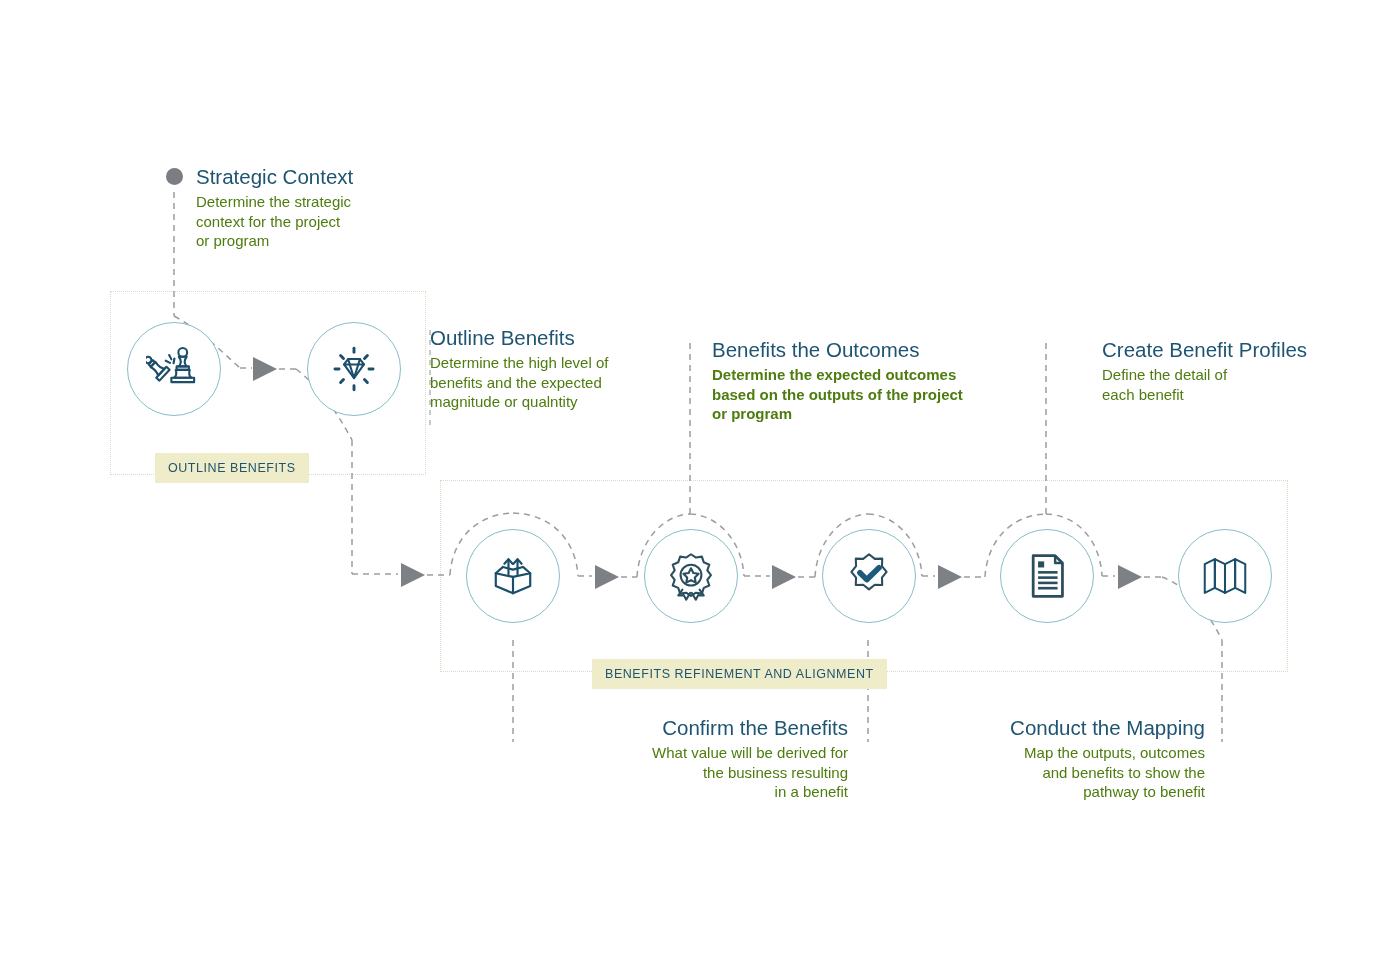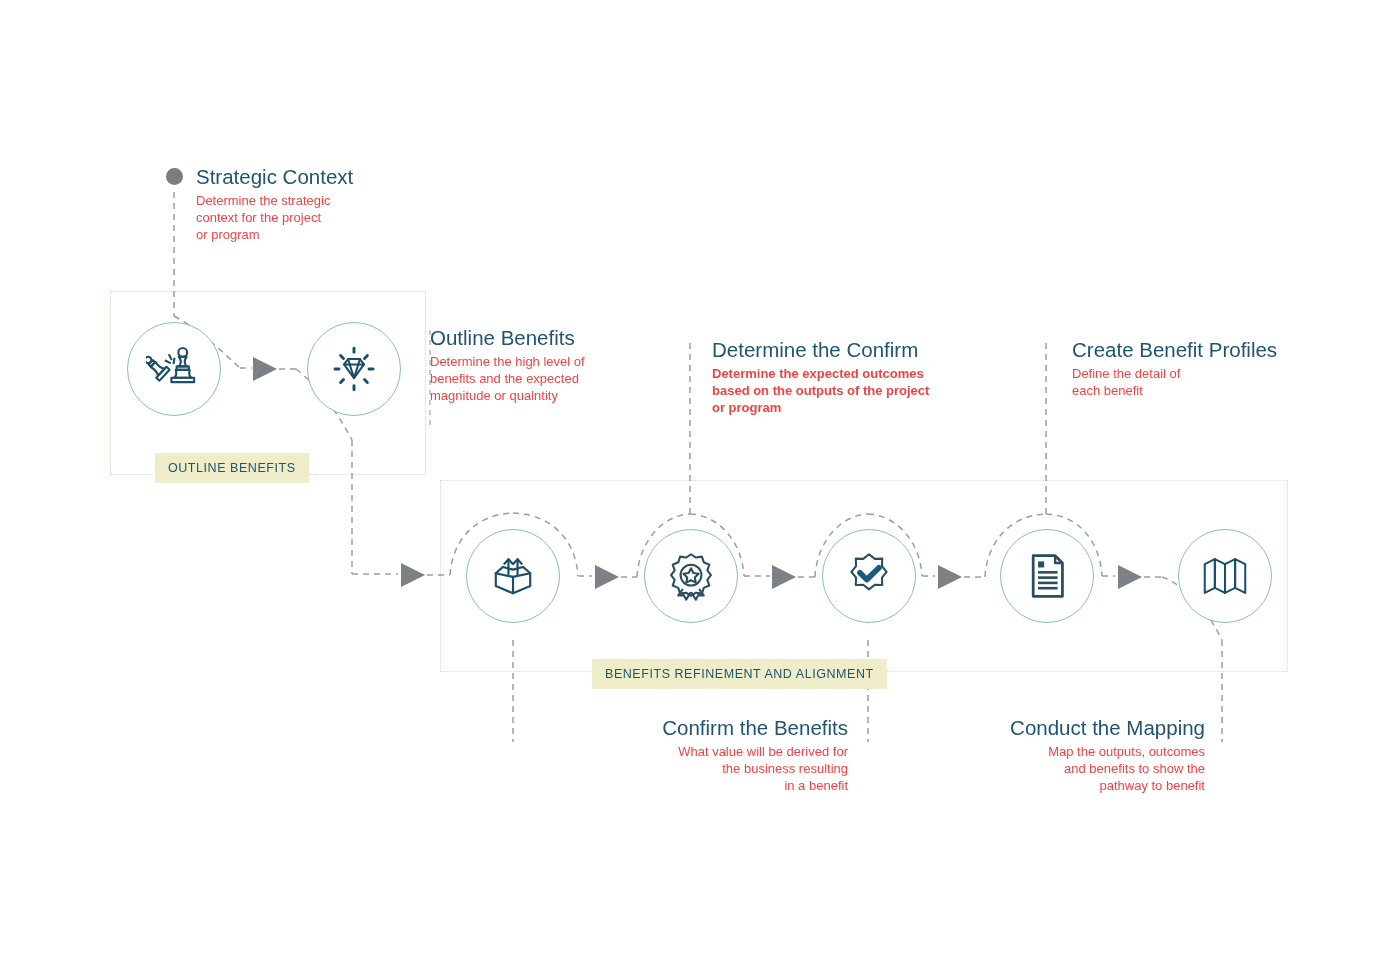--- a/index.html
+++ b/index.html
@@ -47,22 +47,22 @@
   
   .callout{position:absolute;}
   .callout .ttl{
     color:#1e5472;
     font-size:20.5px;
     line-height:1.15;
     white-space:nowrap;
     margin:0 0 3px 0;
   }
   .callout .dsc{
-    color:#ef4444;
-    font-size:13px;
+    color:#4d7c0f;
+    font-size:15px;
     line-height:1.33;
     margin:0;
   }
   .callout.ralign{text-align:right;}
 
   
   .bullet{
     position:absolute;
     width:17px;height:17px;border-radius:50%;
     background:#7a7d82;
@@ -260,27 +260,27 @@
   </div>
 
   <div class="callout" style="left:430px;top:326px;width:245px;">
     <div class="ttl">Outline Benefits</div>
     <div class="dsc" style="white-space:pre-line;">Determine the high level of
 benefits and the expected
 magnitude or qualntity</div>
   </div>
 
   <div class="callout" style="left:712px;top:338px;width:290px;">
-    <div class="ttl">Determine the Confirm</div>
+    <div class="ttl">Benefits the Outcomes</div>
     <div class="dsc" style="white-space:pre-line;font-weight:bold;">Determine the expected outcomes
 based on the outputs of the project
 or program</div>
   </div>
 
-  <div class="callout" style="left:1072px;top:338px;width:240px;">
+  <div class="callout" style="left:1102px;top:338px;width:240px;">
     <div class="ttl">Create Benefit Profiles</div>
     <div class="dsc" style="white-space:pre-line;">Define the detail of
 each benefit</div>
   </div>
 
 
   <div class="callout ralign" style="left:608px;top:716px;width:240px;">
     <div class="ttl">Confirm the Benefits</div>
     <div class="dsc" style="white-space:pre-line;">What value will be derived for
 the business resulting

